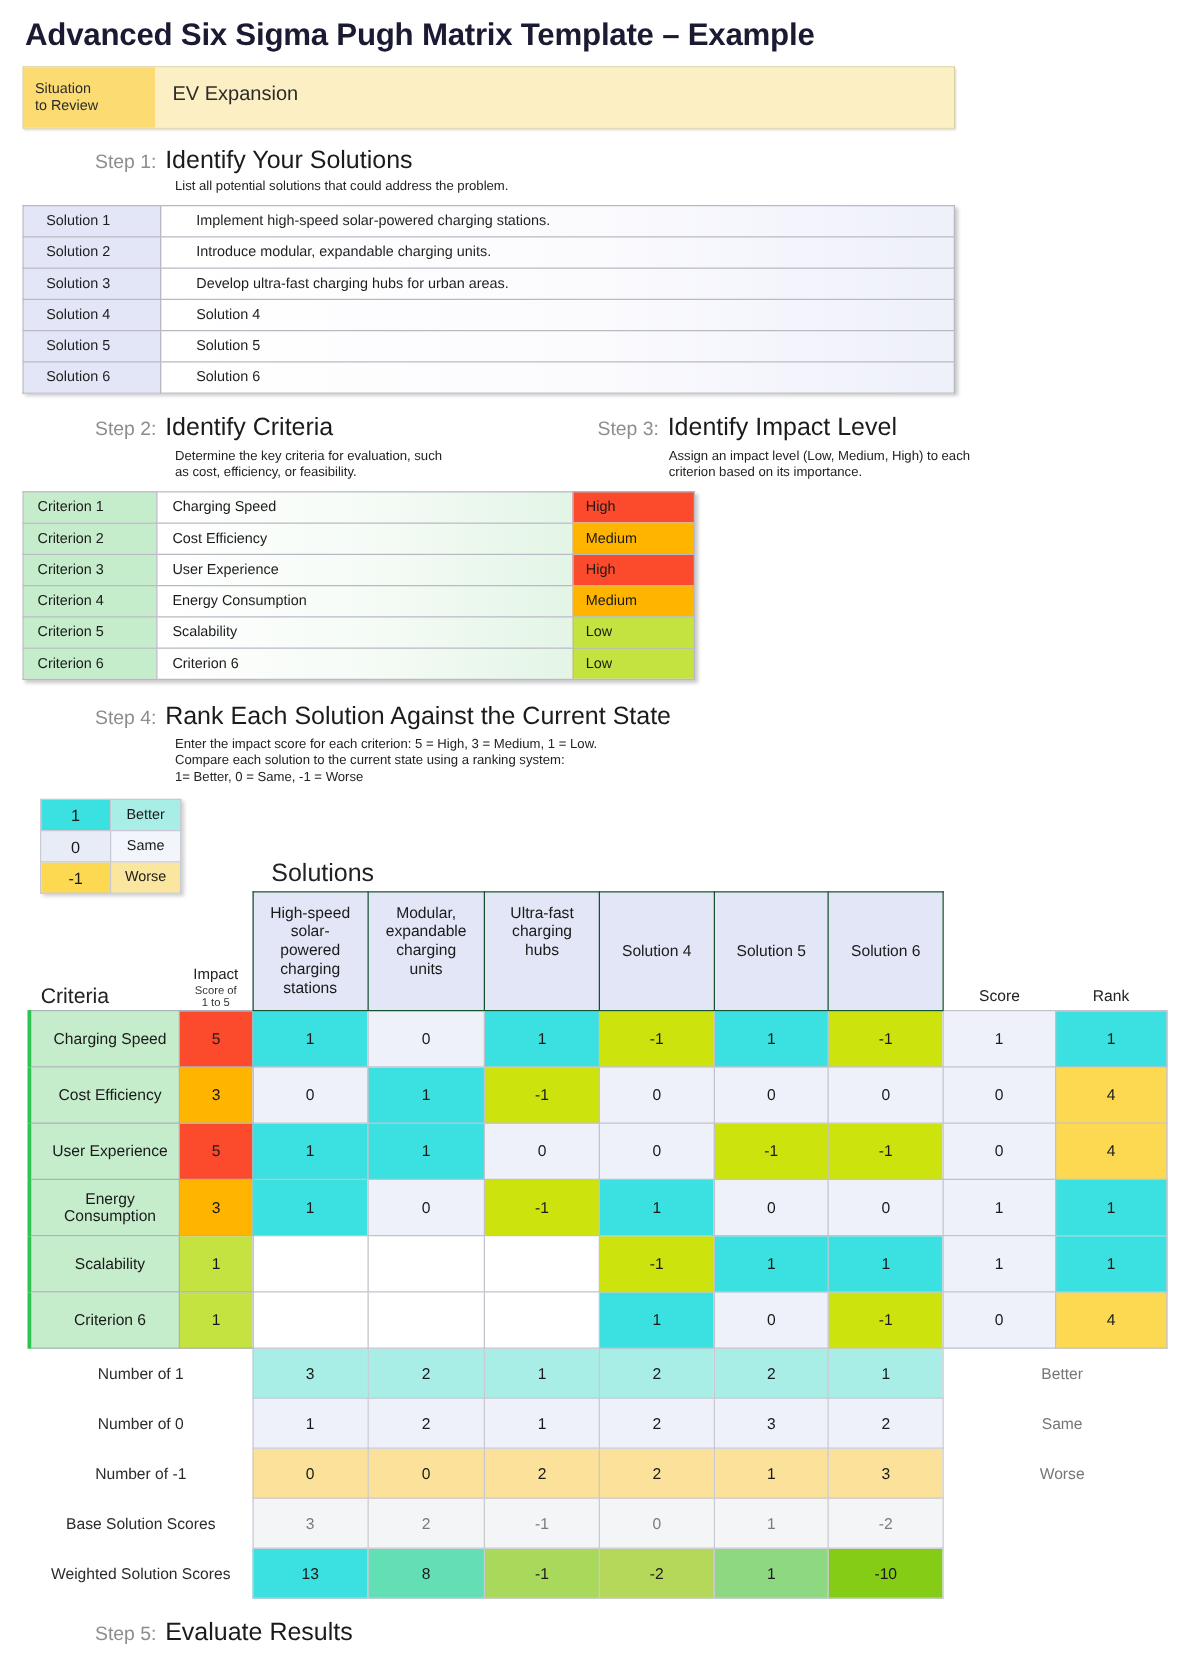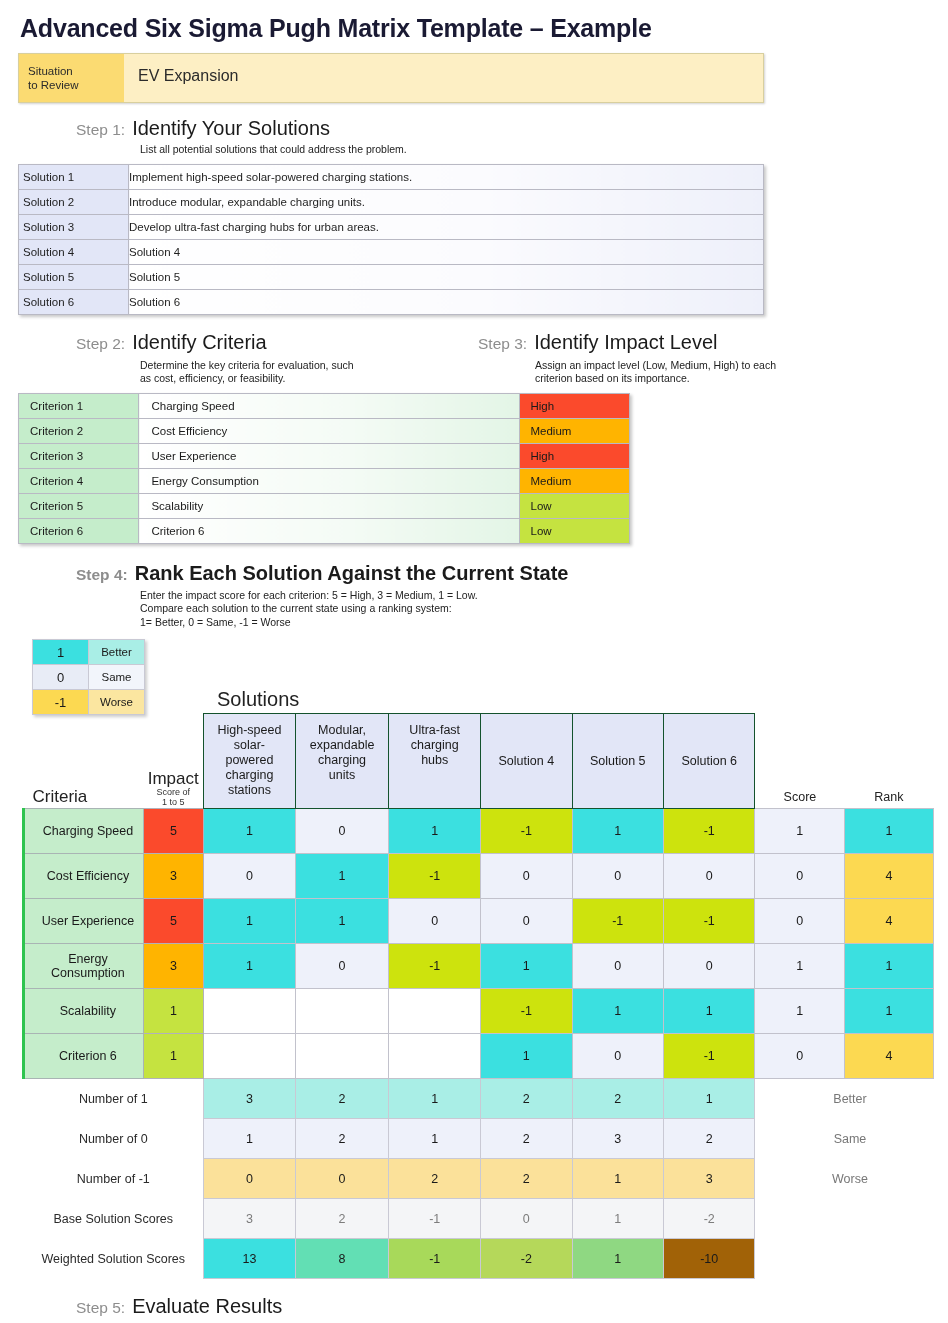--- a/index.html
+++ b/index.html
@@ -59,29 +59,29 @@
     border-collapse: collapse;
     width: 746px;
     margin-left: 4px;
     box-shadow: 2px 2px 3px rgba(0,0,0,.22);
   }
   .tbl td { border: 1px solid #b9b9c4; font-size: 11.5px; }
 
   
   .sol-tbl td { height: 25px; }
   .sol-key {
-    width: 110px; background: #e2e6f7; padding-left: 4px; color: #1f1f1f;
+    width: 110px; background: #e2e6f7; padding-left: 18px; color: #1f1f1f;
   }
   .sol-val {
     background: linear-gradient(to right,#ffffff 0%,#fbfbfe 55%,#eef0fa 100%);
-    padding-left: 0; color: #1f1f1f;
-  }
-
-  
-  .crit-tbl { width: 612px; }
+    padding-left: 28px; color: #1f1f1f;
+  }
+
+  
+  .crit-tbl { width: 538px; }
   .crit-tbl td { height: 25px; }
   .crit-key { width: 110px; background: #c5edcb; padding-left: 11px; }
   .crit-val {
     width: 348px;
     background: linear-gradient(to right,#ffffff 0%,#f4fbf5 55%,#e3f5e6 100%);
     padding-left: 12px;
   }
   .imp { width: 100px; padding-left: 10px; font-size: 12px; }
   .imp-High   { background: #fb4a2c; }
   .imp-Medium { background: #ffb400; }
@@ -122,39 +122,39 @@
   .vempty { background: #ffffff; }
   .rank-y { background: #fcd951; }
 
   .sol-head {
     background: #e2e6f7; border: 1px solid #14532d;
     font-size: 12.5px; text-align: left; vertical-align: top;
     padding: 9px 8px; line-height: 15px; height: 95px;
   }
   .solutions-word { font-size: 20px; color: #222; }
   .criteria-word { font-size: 17px; color: #222; }
-  .impact-word { font-size: 17px; color: #222; line-height: 16px; }
+  .impact-word { font-size: 12px; color: #222; line-height: 16px; }
   .impact-sub { font-size: 9px; color: #333; }
   .hdr-lbl { font-size: 13px; color: #222; border: none; background: none; }
 
   
   .sum-lbl {
     text-align: right; font-size: 10.5px;
     color: #2b2b2b; border: none; width: 185px;
   }
   .sum-cell { width: 95px; height: 40px; border: 1px solid #c9c9d4; font-size: 13px; }
   .s1  { background: #a9eee6; }
   .s0  { background: #eef1fa; }
   .sm1 { background: #fbe19a; }
   .sbase { background: #f4f5f7; color: #7c7c7c; }
   .word-right { font-size: 16px; color: #777; padding-left: 12px; border: none; }
 
   .w0 { background: #3be0e0; } .w1 { background: #62dfb4; }
   .w2 { background: #a8d95a; } .w3 { background: #b5d85a; }
-  .w4 { background: #8fd882; } .w5 { background: #a16207; }
+  .w4 { background: #8fd882; } .w5 { background: #84cc16; }
 
   .matrix-wrap { position: relative; }
 </style>
 </head>
 <body>
 
 <div class="page">
 
   <div class="title">Advanced Six Sigma Pugh Matrix Template – Example</div>
 
@@ -254,21 +254,21 @@
           <td class="imp imp-Low">Low</td>
         </tr>
         <tr>
           <td class="crit-key">Criterion 6</td>
           <td class="crit-val">Criterion 6</td>
           <td class="imp imp-Low">Low</td>
         </tr>
       </tbody>
     </table>
 
-  <div style="margin:18px 0 0 62px;font-weight:bold;">
+  <div style="margin:18px 0 0 62px;">
     <div class="step-head">
       <span class="step-num">Step 4:</span>
       <span class="step-title">Rank Each Solution Against the Current State</span>
     </div>
   </div>
   <div class="step-desc" style="margin:4px 0 0 126px;">
     <div>Enter the impact score for each criterion: 5 = High, 3 = Medium, 1 = Low.</div>
     <div>Compare each solution to the current state using a ranking system:</div>
     <div>1= Better, 0 = Same, -1 = Worse</div>
   </div>

